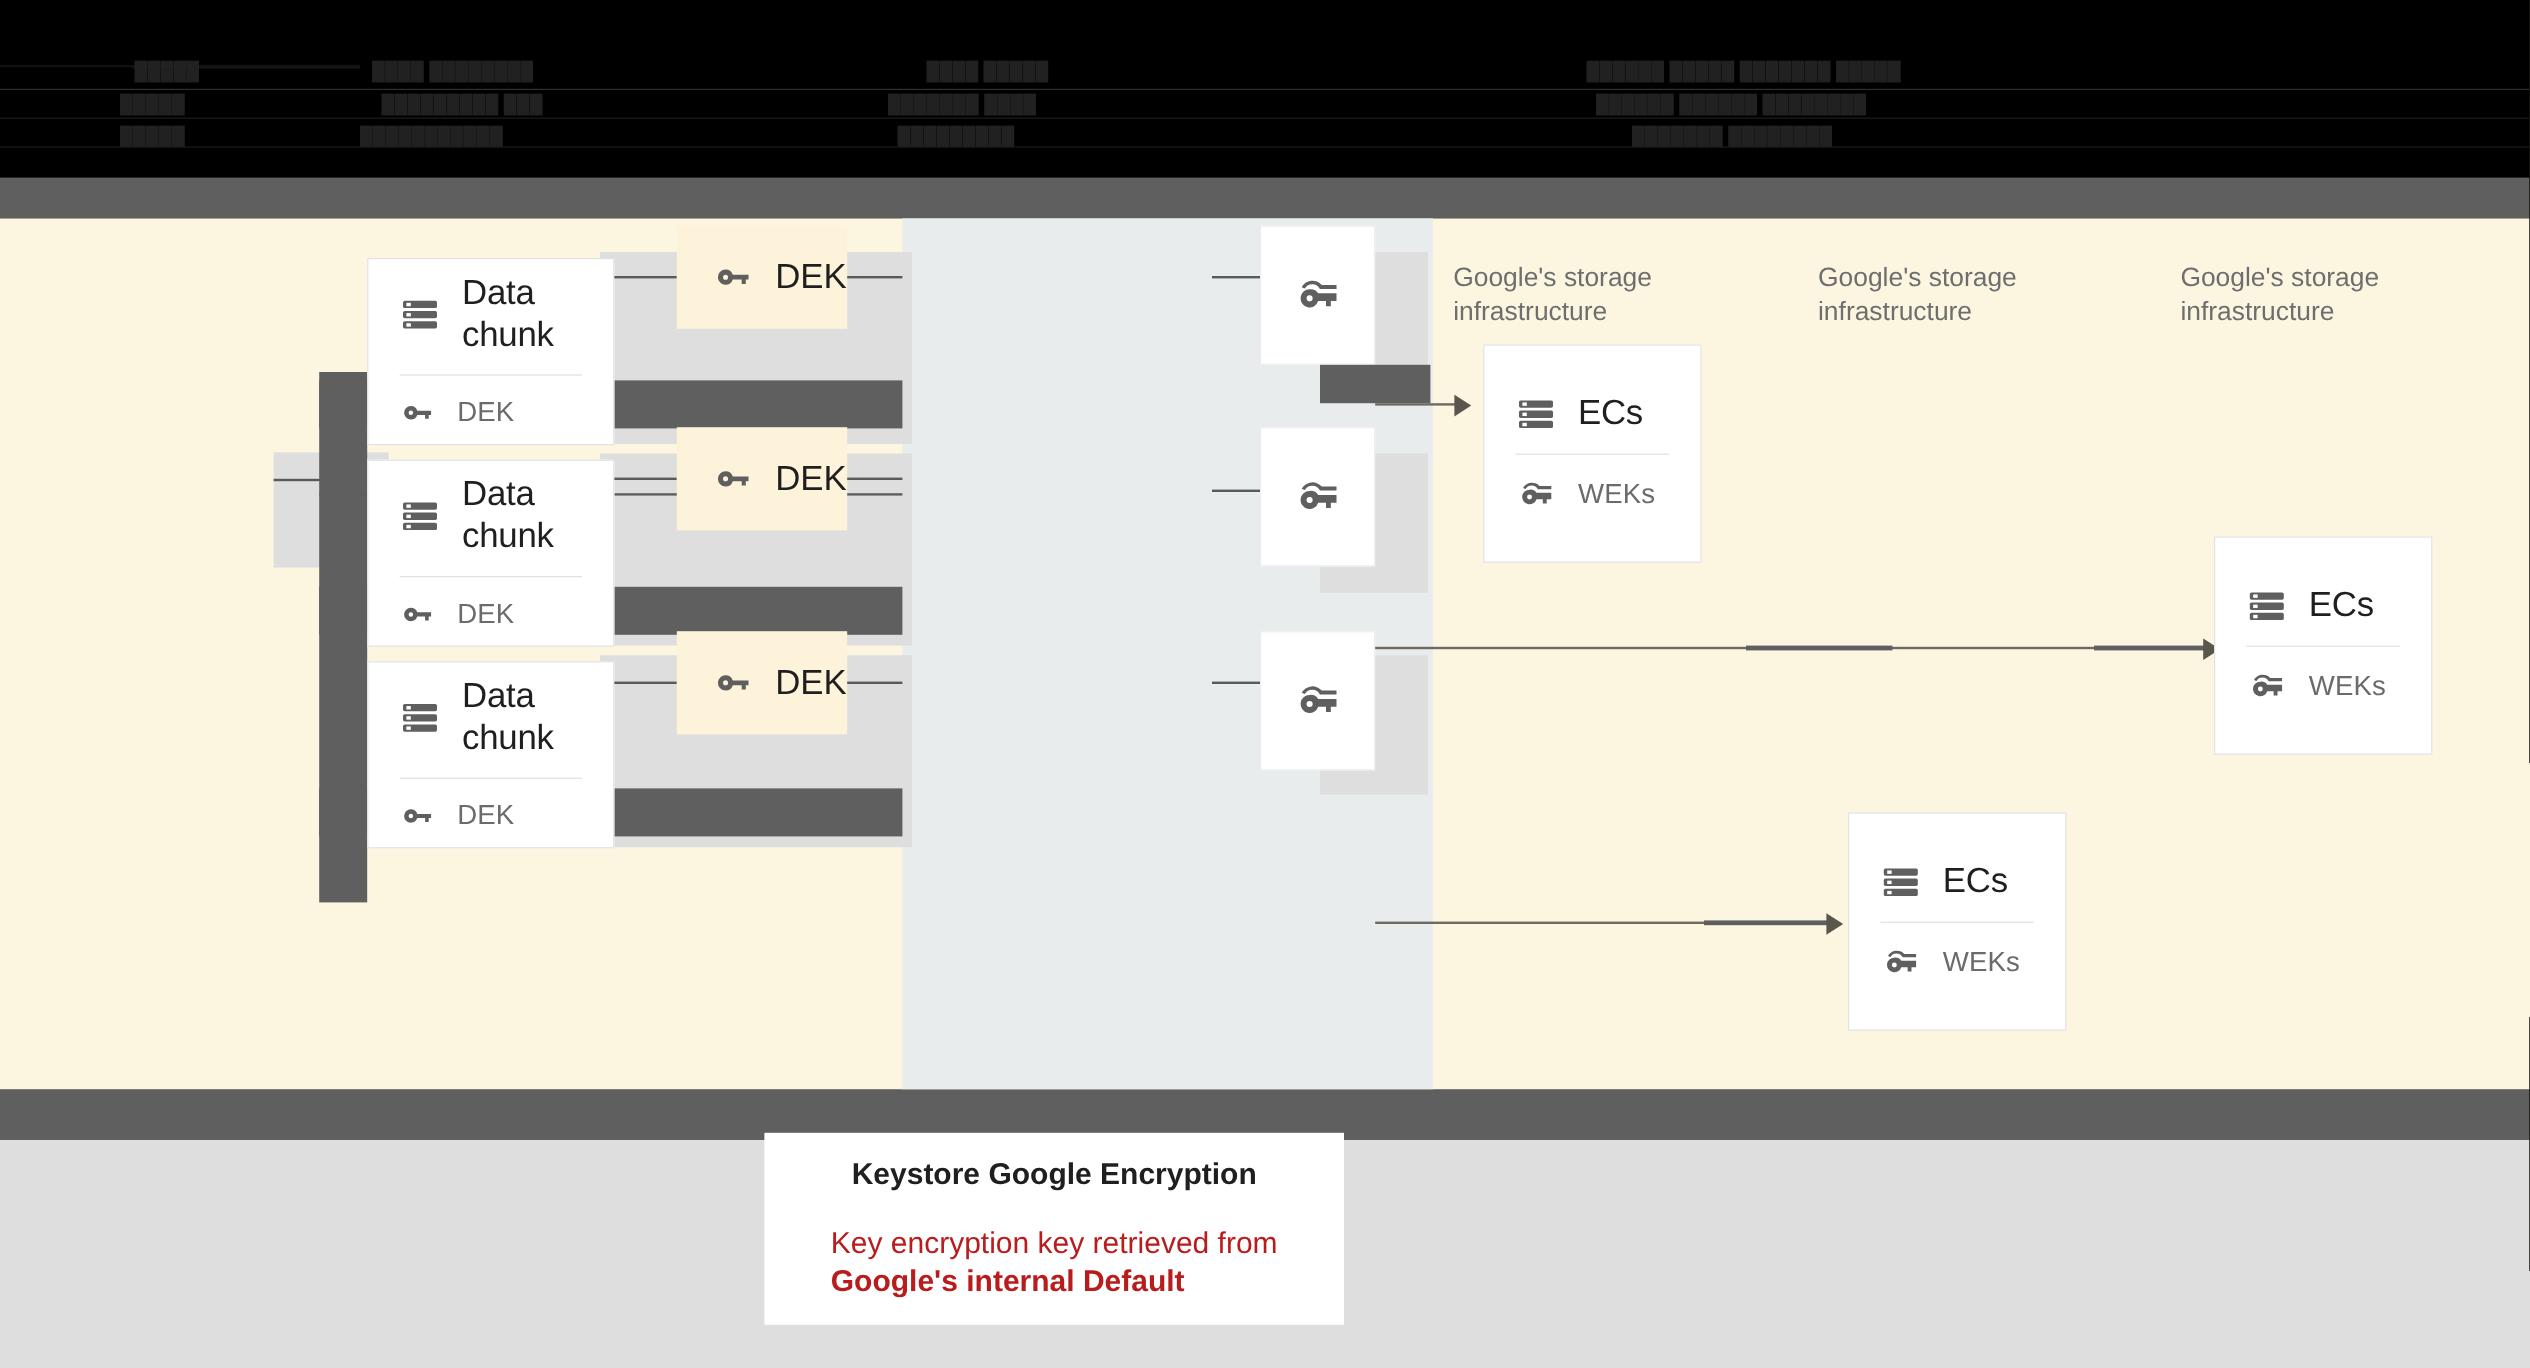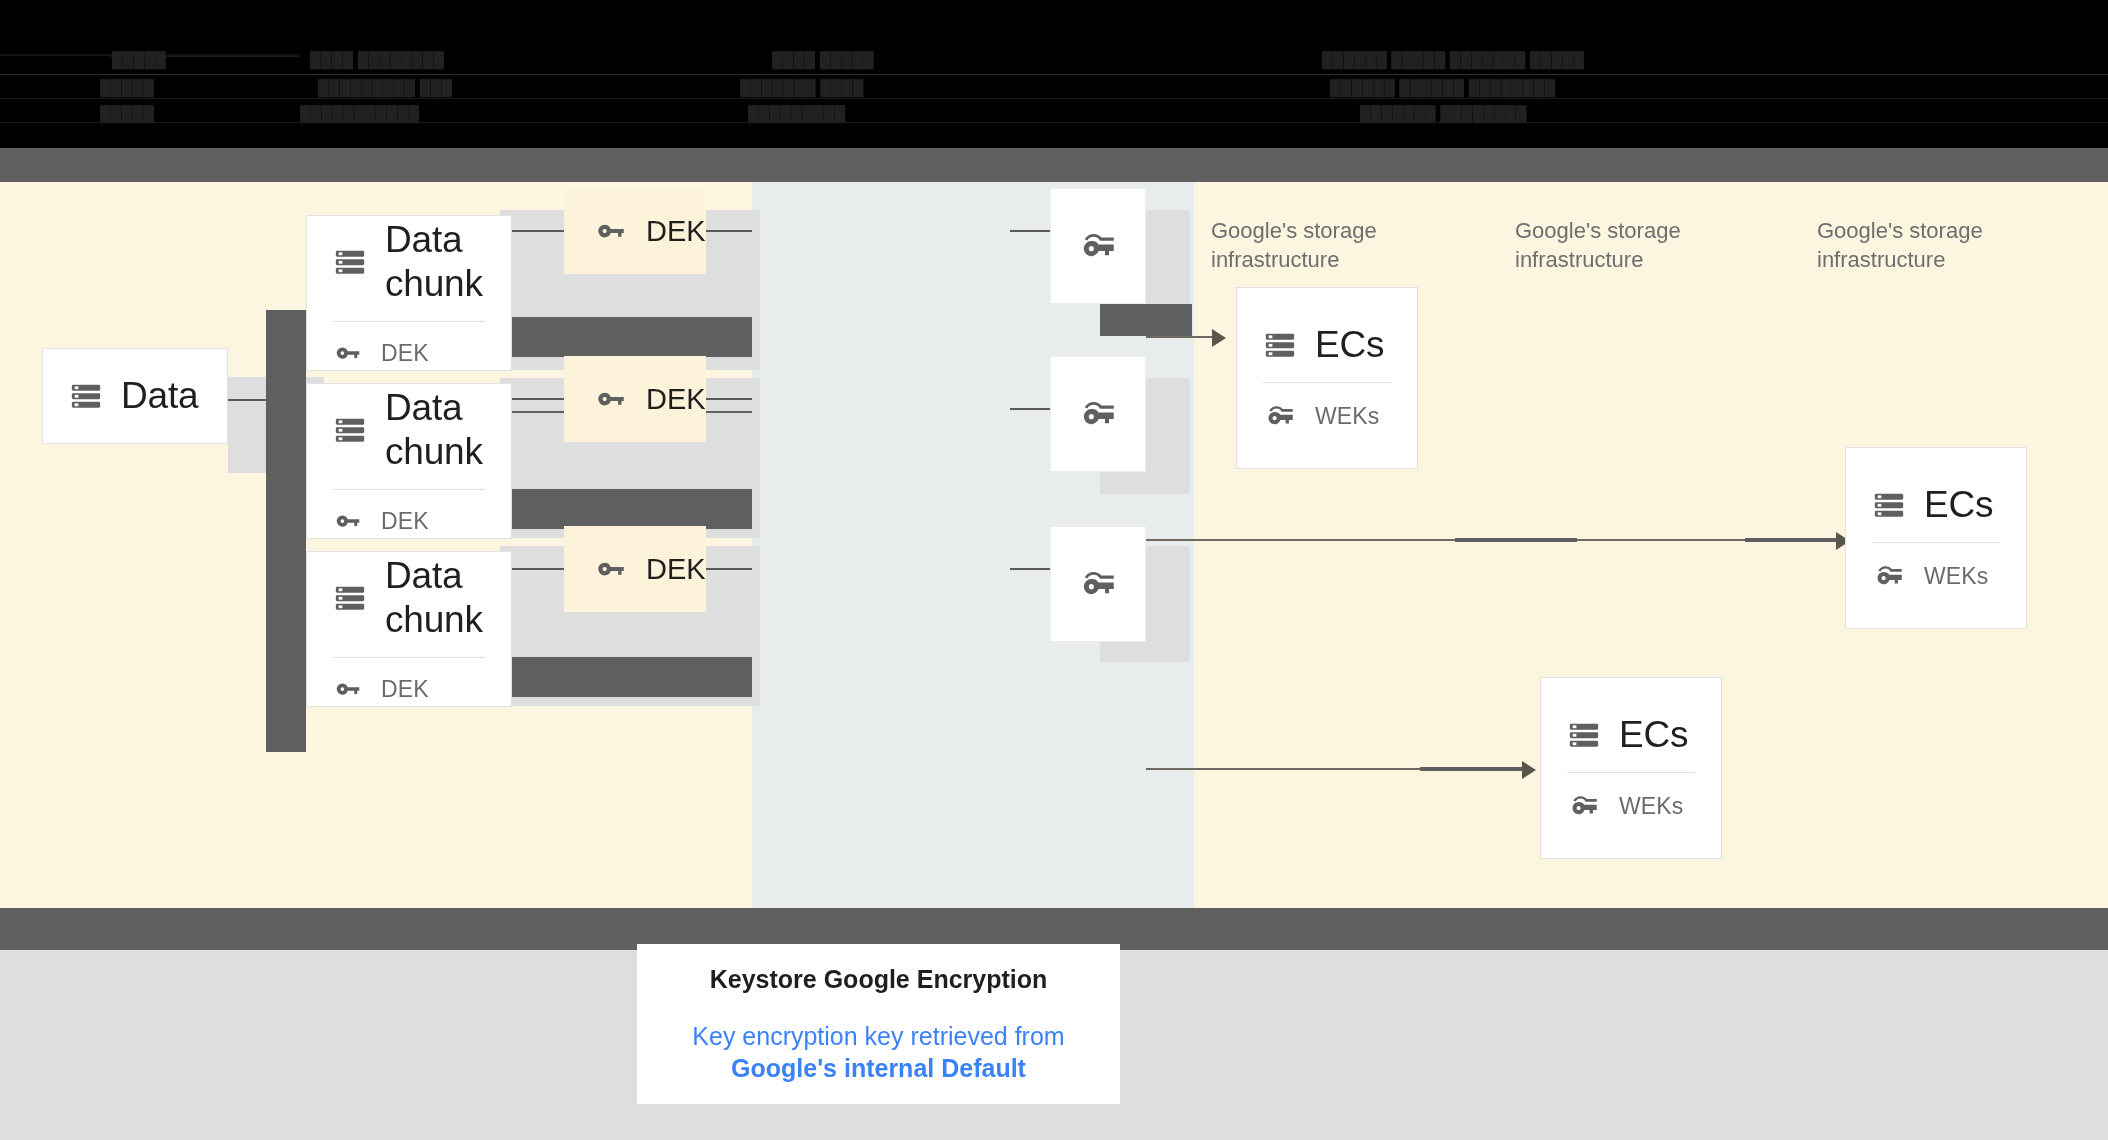--- a/index.html
+++ b/index.html
@@ -98,21 +98,21 @@
     flex-direction: column;
     justify-content: center;
   }
   .card-row {
     display: flex;
     align-items: center;
     gap: 18px;
     padding: 0 26px;
   }
   .card-title {
-    font-size: 37px;
+    font-size: 29px;
     color: #1f1f1f;
     line-height: 1.18;
     letter-spacing: -0.2px;
   }
   .card-divider {
     height: 1px;
     background: #e0e0e0;
     margin: 16px 26px;
   }
   .card-sub {
@@ -203,22 +203,22 @@
     justify-content: center;
     gap: 26px;
   }
   .caption .c-title {
     font-size: 25px;
     font-weight: bold;
     color: #1f1f1f;
   }
   .caption .c-body {
     font-size: 25px;
-    color: #3b82f6;
-    text-align: center;
+    color: #b91c1c;
+    text-align: left;
     line-height: 1.28;
   }
   .caption .c-body b { font-weight: bold; }
 
   
   .icon { flex: 0 0 auto; display: block; }
 </style>
 </head>
 <body>
 
@@ -258,33 +258,20 @@
     <div class="plate" style="left:1100px; top:28px; width:90px; height:116px;"></div>
     <div class="plate" style="left:1100px; top:196px; width:90px; height:116px;"></div>
     <div class="plate" style="left:1100px; top:364px; width:90px; height:116px;"></div>
 
     <div class="fork-stem" style="left:266px; top:128px; width:40px; height:442px;"></div>
     <div class="fork-arm" style="left:266px; top:229px; width:486px; height:2px;"></div>
     <div class="fork-arm" style="left:266px; top:135px; width:486px; height:40px;"></div>
     <div class="fork-arm" style="left:266px; top:307px; width:486px; height:40px;"></div>
     <div class="fork-arm" style="left:266px; top:475px; width:486px; height:40px;"></div>
 
-    <div class="card" style="left:42px; top:166px; width:186px; height:96px;">
-      <div class="card-row">
-        <svg class="icon" width="34" height="34" viewBox="0 0 24 24">
-          <rect x="2" y="4" width="20" height="4.3" rx="1" fill="#5f5f5f"></rect>
-          <rect x="4" y="5.2" width="2.6" height="2" fill="#ffffff"></rect>
-          <rect x="2" y="10" width="20" height="4.3" rx="1" fill="#5f5f5f"></rect>
-          <rect x="4" y="11.2" width="2.6" height="2" fill="#ffffff"></rect>
-          <rect x="2" y="16" width="20" height="4.3" rx="1" fill="#5f5f5f"></rect>
-          <rect x="4" y="17.2" width="2.6" height="2" fill="#ffffff"></rect>
-        </svg>
-        <div class="card-title">Data</div>
-      </div>
-    </div>
     <div class="conn" style="left:228px; top:217px; width:40px;"></div>
 
     <div class="card" style="left:306px; top:33px; width:206px; height:156px;">
       <div class="card-row">
         <svg class="icon" width="34" height="34" viewBox="0 0 24 24">
           <rect x="2" y="4" width="20" height="4.3" rx="1" fill="#5f5f5f"></rect>
             <rect x="4" y="5.2" width="2.6" height="2" fill="#fff"></rect>
           <rect x="2" y="10" width="20" height="4.3" rx="1" fill="#5f5f5f"></rect>
             <rect x="4" y="11.2" width="2.6" height="2" fill="#fff"></rect>
           <rect x="2" y="16" width="20" height="4.3" rx="1" fill="#5f5f5f"></rect>

